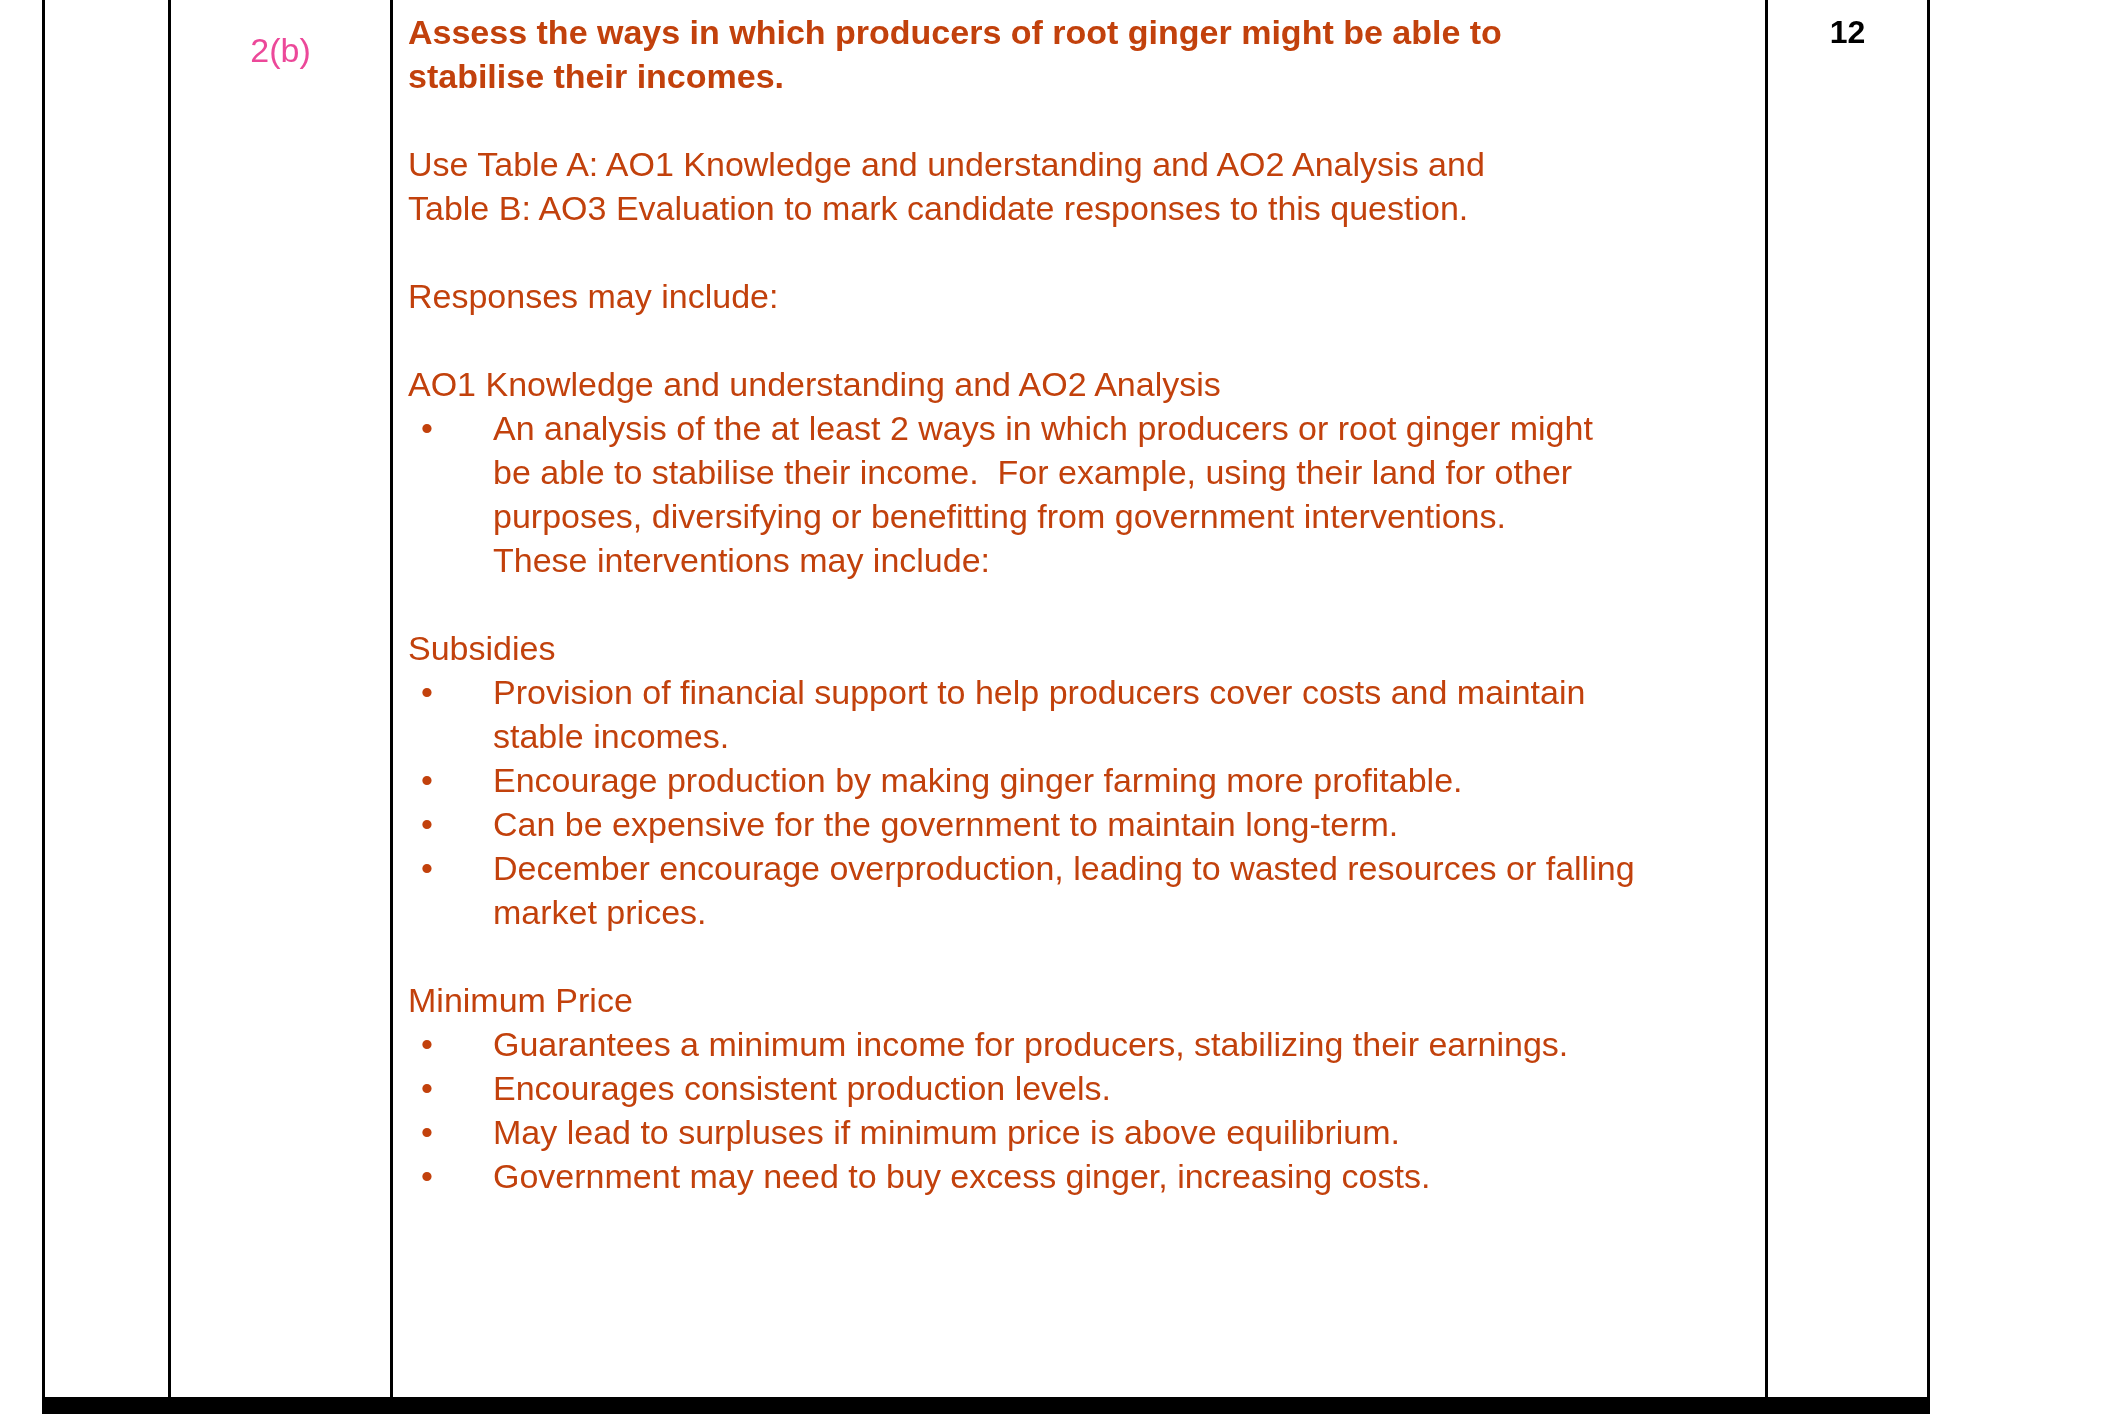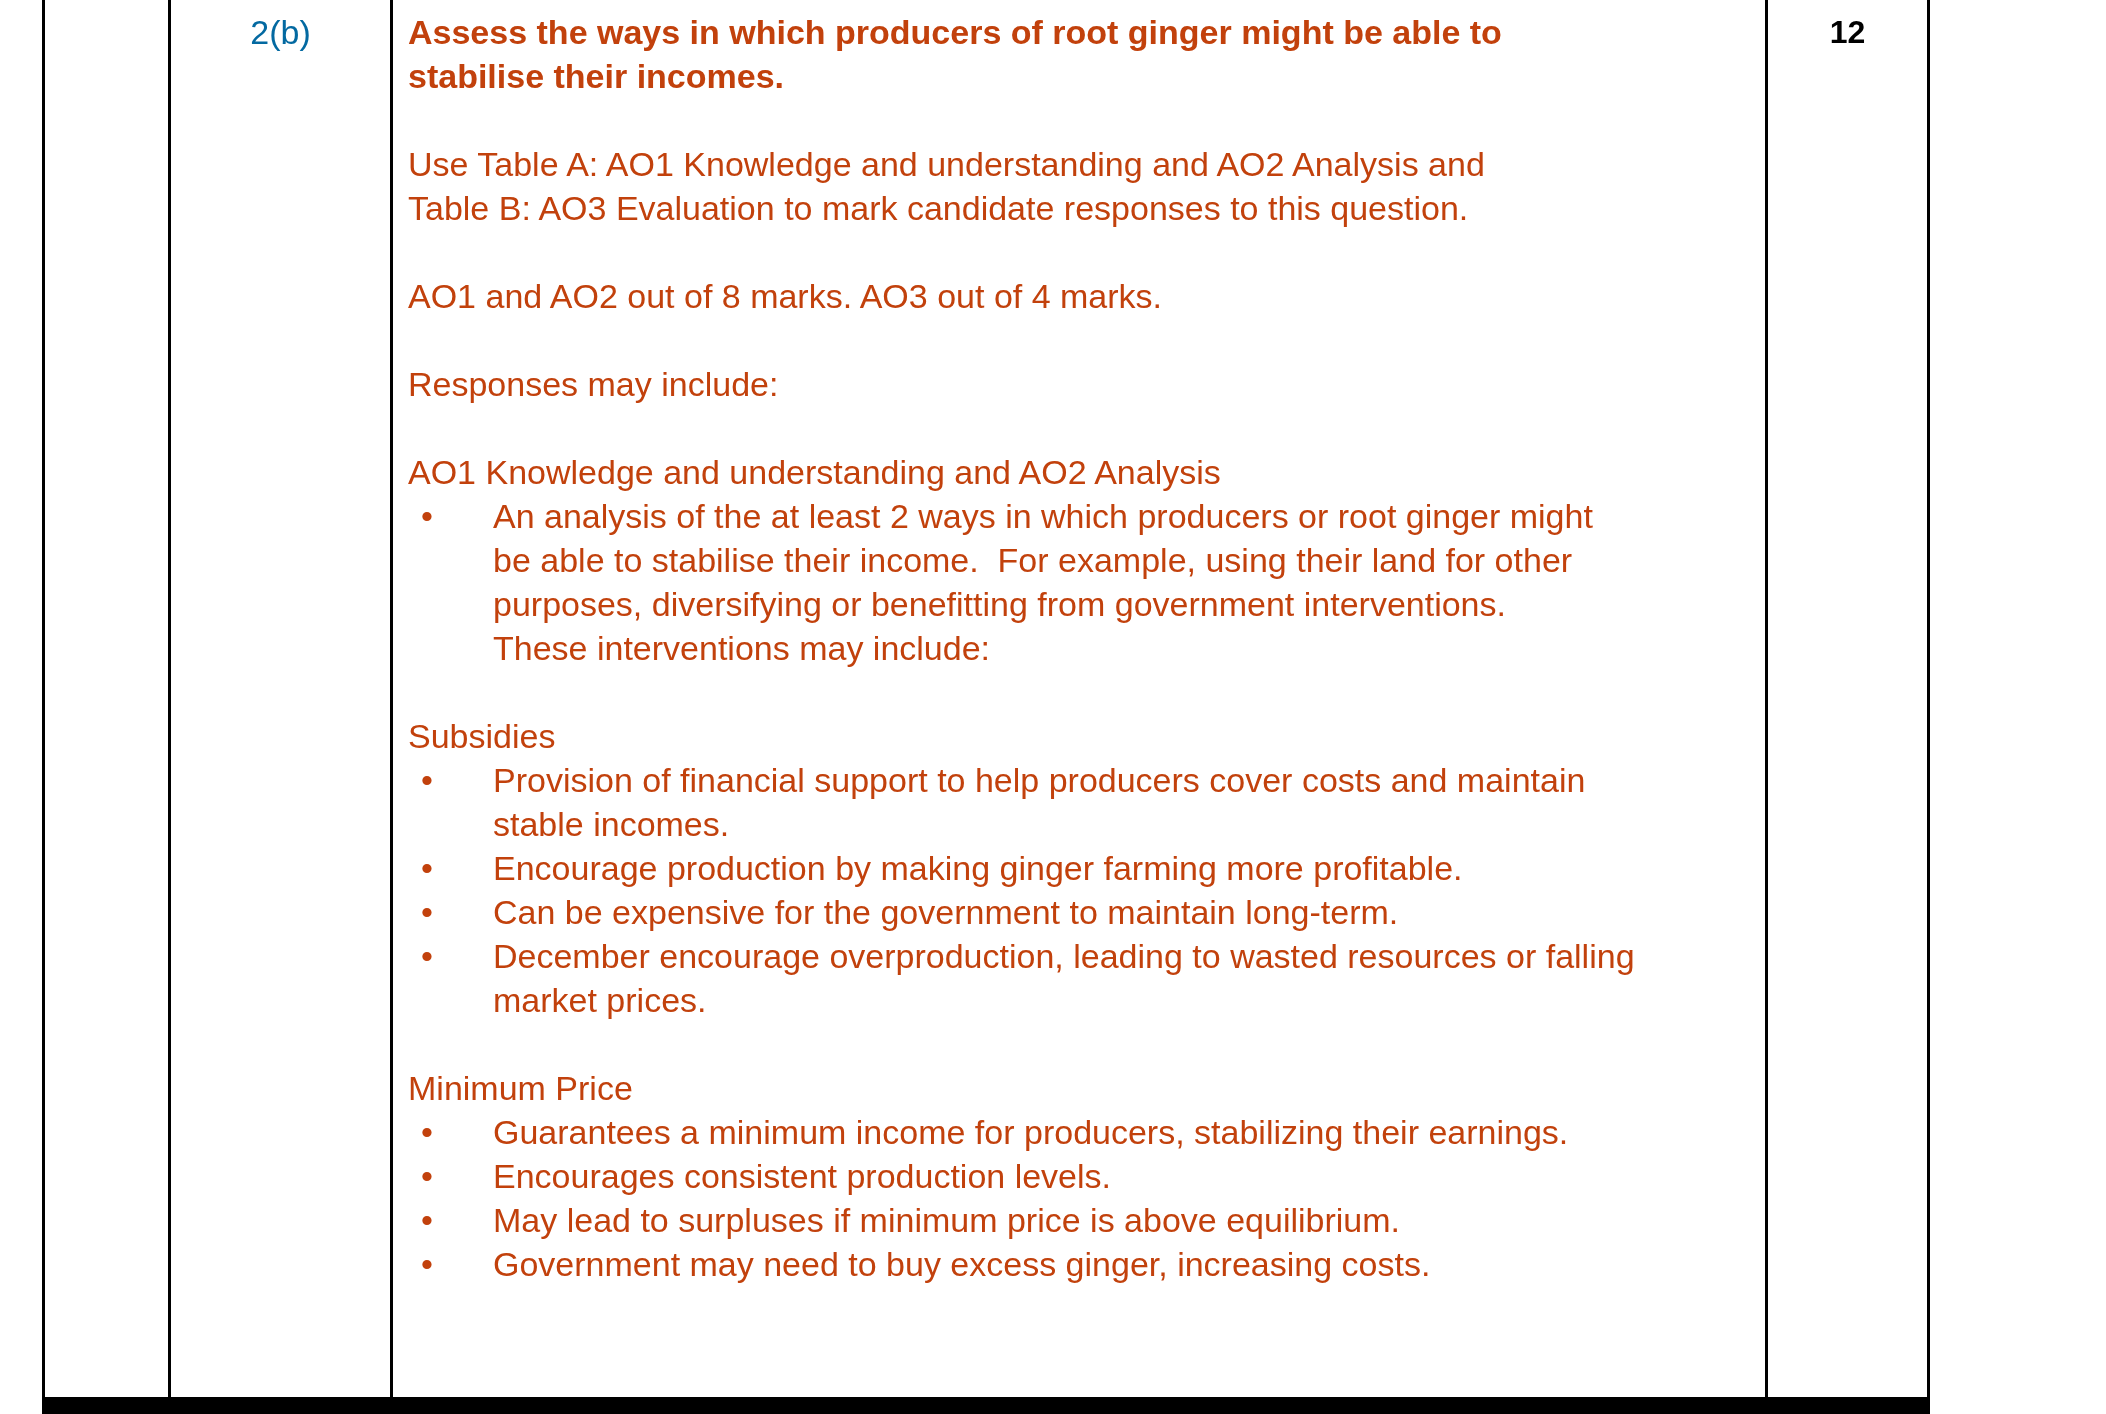--- a/index.html
+++ b/index.html
@@ -28,25 +28,25 @@
     box-sizing: border-box;
     border-left: 3px solid #000000;
     height: 100%;
   }
   .col-empty  { width: 126px; }
   .col-qnum   { width: 222px; }
   .col-answer { width: 1375px; }
   .col-marks  { width: 165px; border-right: 3px solid #000000; }
 
   .qnum {
-    padding-top: 10px;
+    padding-top: 28px;
     text-align: center;
     font-size: 34px;
     line-height: 44px;
-    color: #0369a1;
+    color: #ec4899;
   }
   .marks {
     padding-top: 10px;
     text-align: center;
     font-size: 32px;
     line-height: 44px;
     font-weight: bold;
     color: #000000;
   }
 
@@ -102,21 +102,20 @@
 
     <div class="col col-answer">
       <div class="answer-inner">
 
         <p class="para pre bold">Assess the ways in which producers of root ginger might be able to
 stabilise their incomes.</p>
 
         <p class="para pre">Use Table A: AO1 Knowledge and understanding and AO2 Analysis and
 Table B: AO3 Evaluation to mark candidate responses to this question.</p>
 
-        <p class="para pre">AO1 and AO2 out of 8 marks. AO3 out of 4 marks.</p>
 
 
         <p class="para pre">Responses may include:</p>
 
         <div class="section">
           <div class="heading pre">AO1 Knowledge and understanding and AO2 Analysis</div>
           <div class="bullet">
             <span class="bullet-marker">•</span>
             <span class="bullet-text pre">An analysis of the at least 2 ways in which producers or root ginger might
 be able to stabilise their income.  For example, using their land for other

